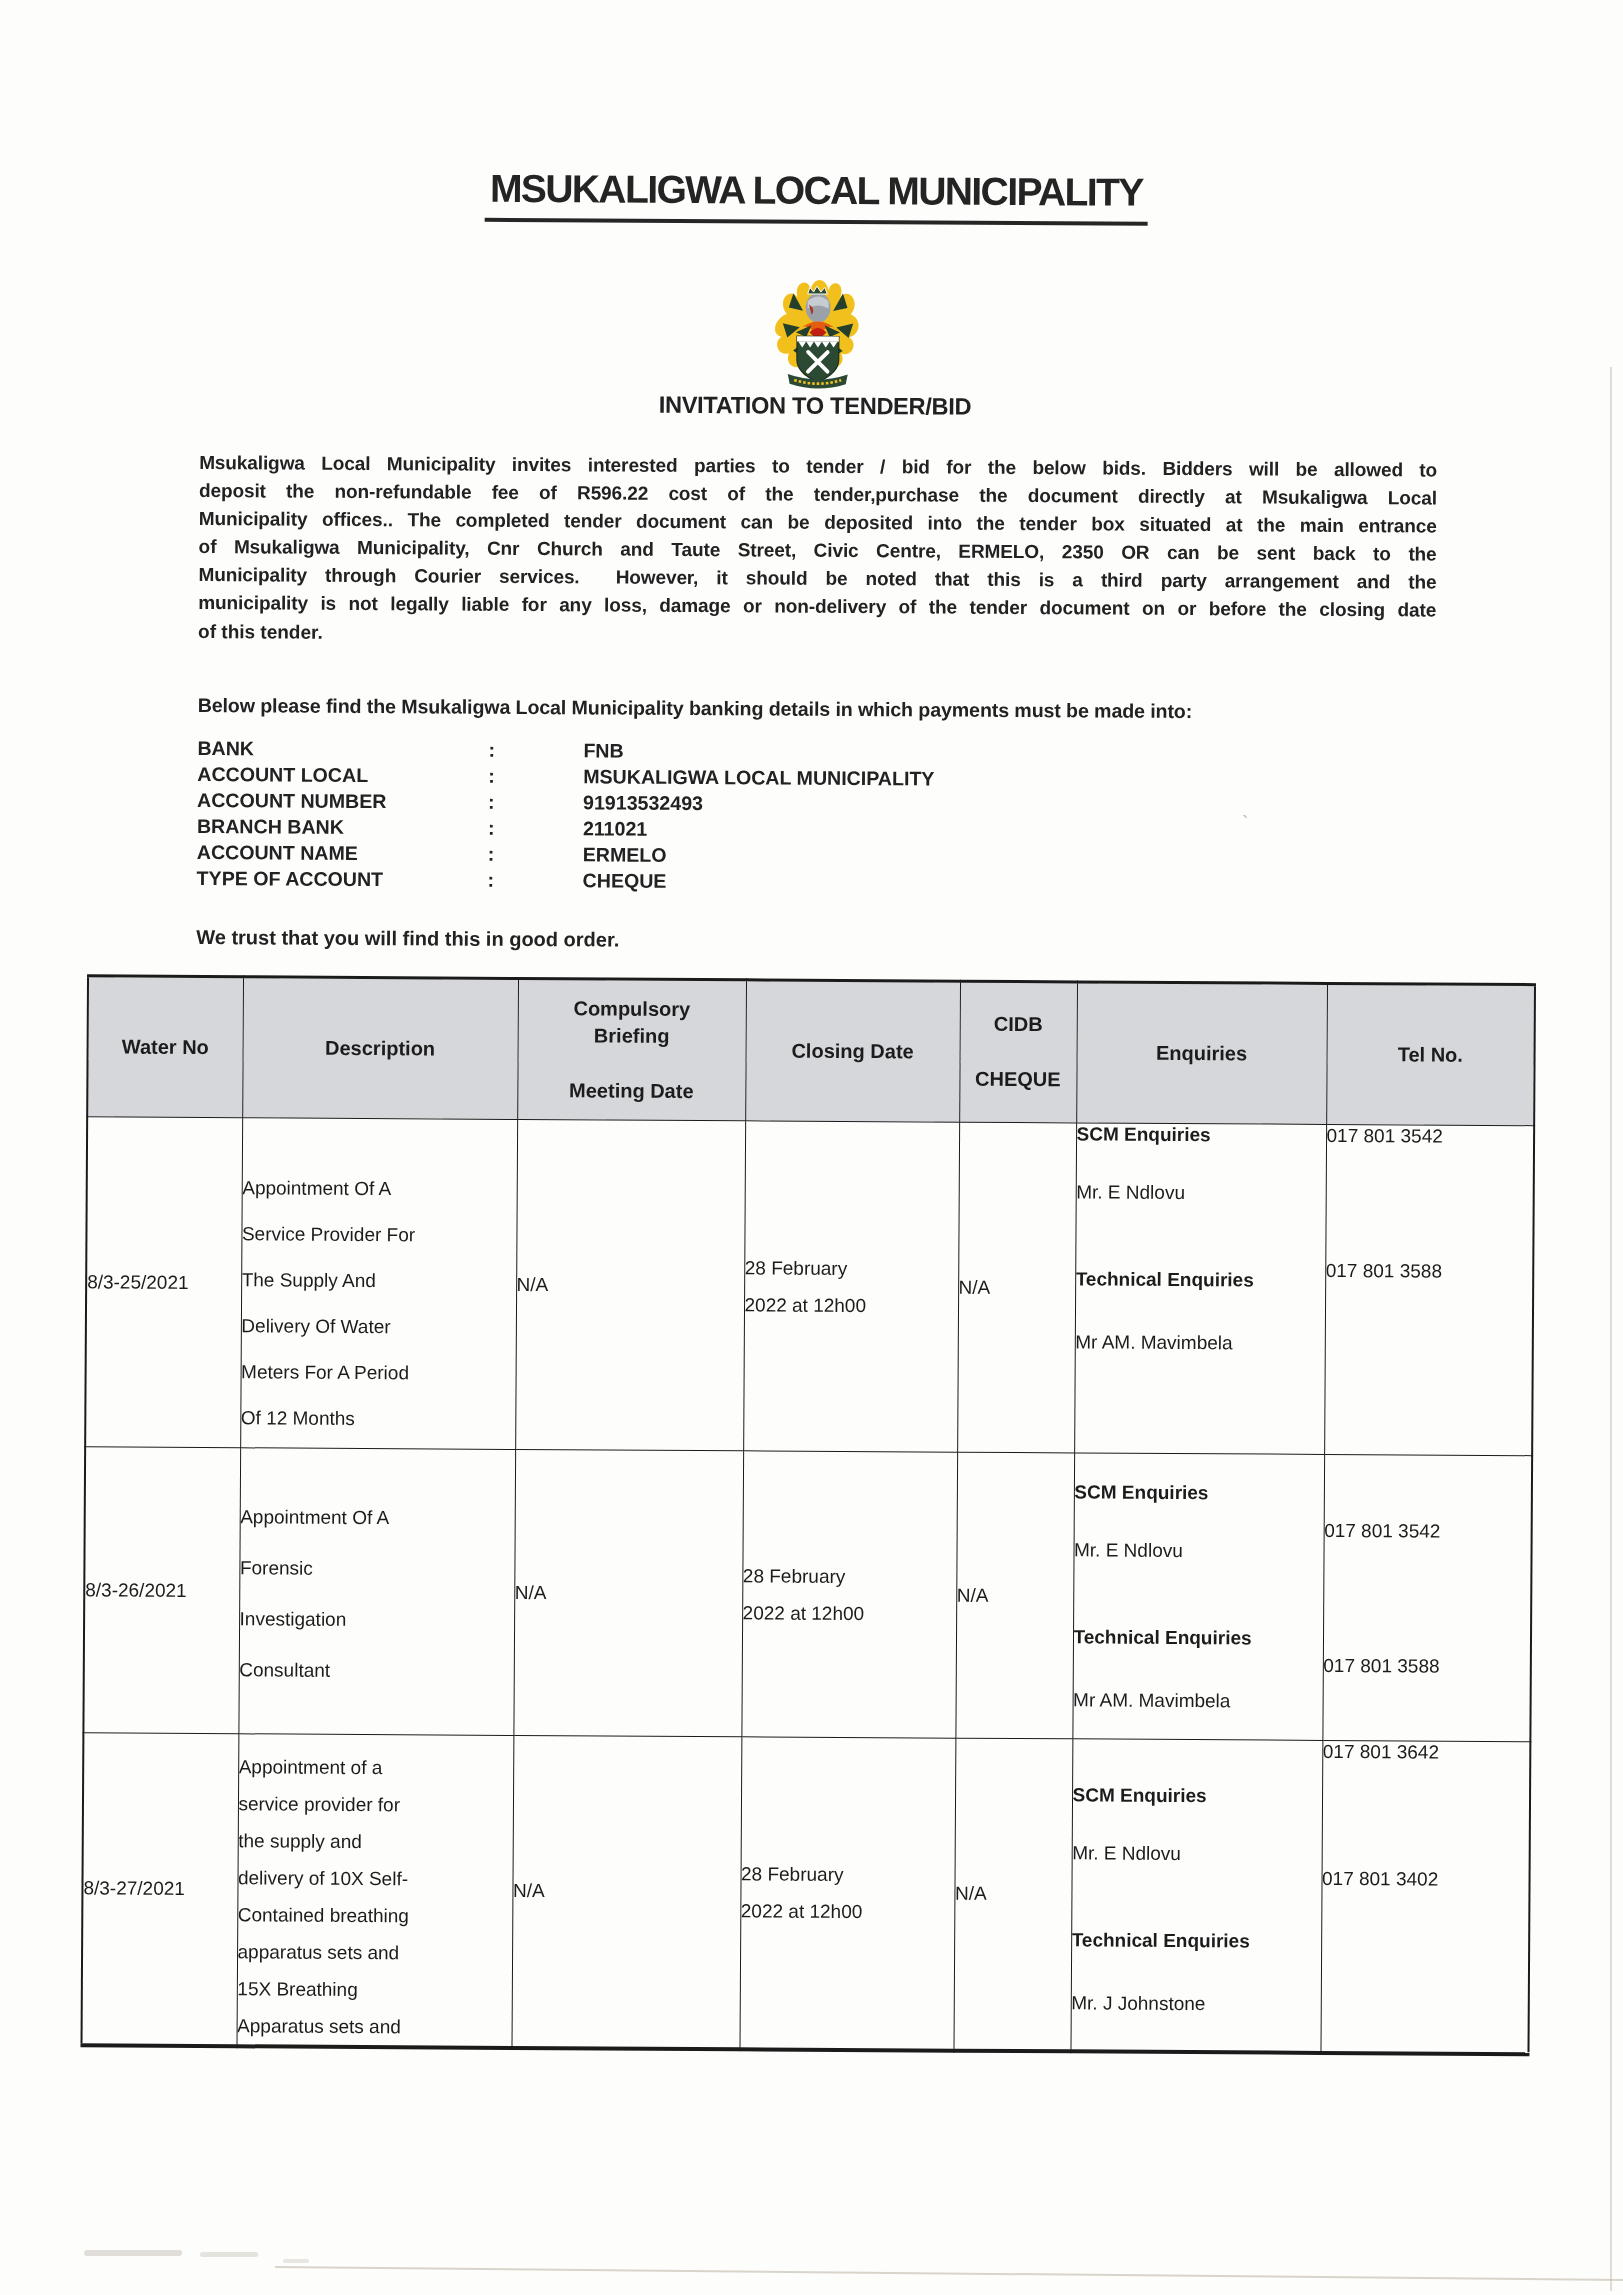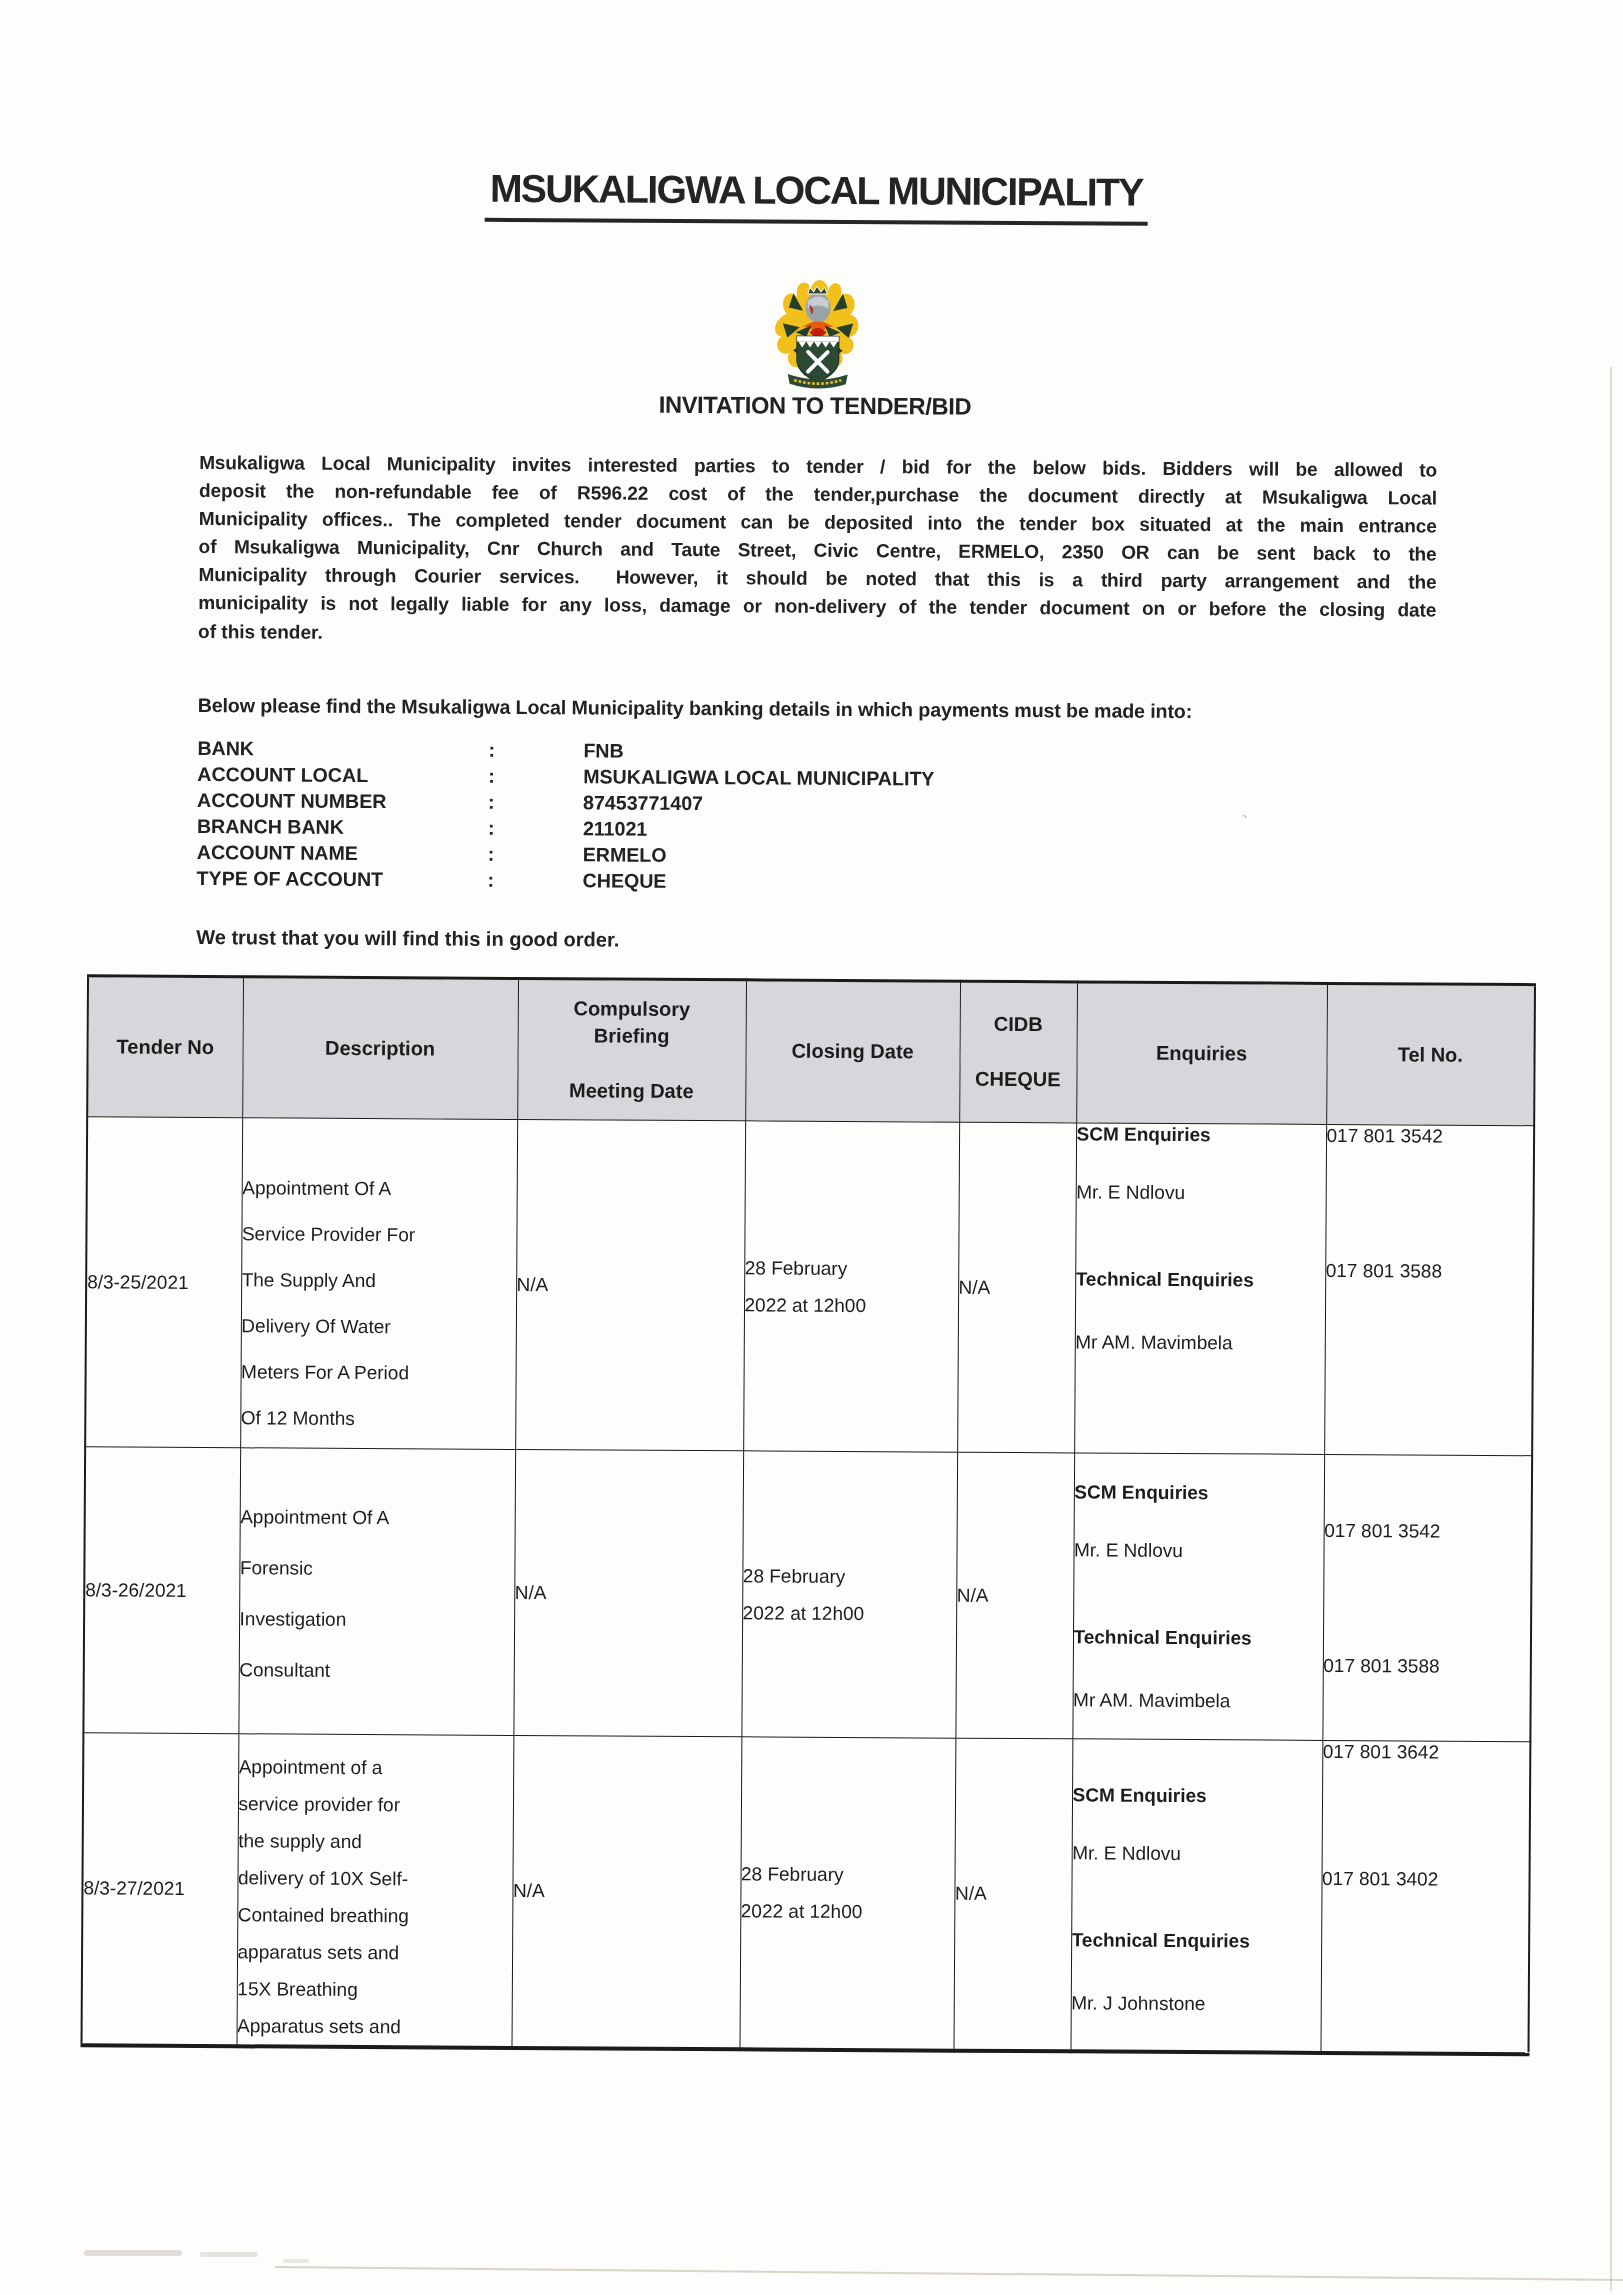--- a/index.html
+++ b/index.html
@@ -127,21 +127,21 @@
         <span class="bank-value">FNB</span>
       </div>
       <div class="bank-row">
         <span class="bank-label">ACCOUNT LOCAL</span>
         <span class="bank-sep">:</span>
         <span class="bank-value">MSUKALIGWA LOCAL MUNICIPALITY</span>
       </div>
       <div class="bank-row">
         <span class="bank-label">ACCOUNT NUMBER</span>
         <span class="bank-sep">:</span>
-        <span class="bank-value">87453771407</span>
+        <span class="bank-value">91913532493</span>
       </div>
       <div class="bank-row">
         <span class="bank-label">BRANCH BANK</span>
         <span class="bank-sep">:</span>
         <span class="bank-value">211021</span>
       </div>
       <div class="bank-row">
         <span class="bank-label">ACCOUNT NAME</span>
         <span class="bank-sep">:</span>
         <span class="bank-value">ERMELO</span>
@@ -160,21 +160,21 @@
         <col style="width:155px">
           <col style="width:275px">
           <col style="width:228px">
         <col style="width:214px">
           <col style="width:117px">
           <col style="width:250px">
           <col style="width:208px">
       </colgroup>
       <thead>
         <tr>
-          <th style="height:139px">Tender No</th>
+          <th style="height:139px">Water No</th>
           <th>Description</th>
           <th>Compulsory
 Briefing
 
 Meeting Date</th>
           <th>Closing Date</th>
           <th class="th-cidb">CIDB
 
 CHEQUE</th>
           <th>Enquiries</th>

